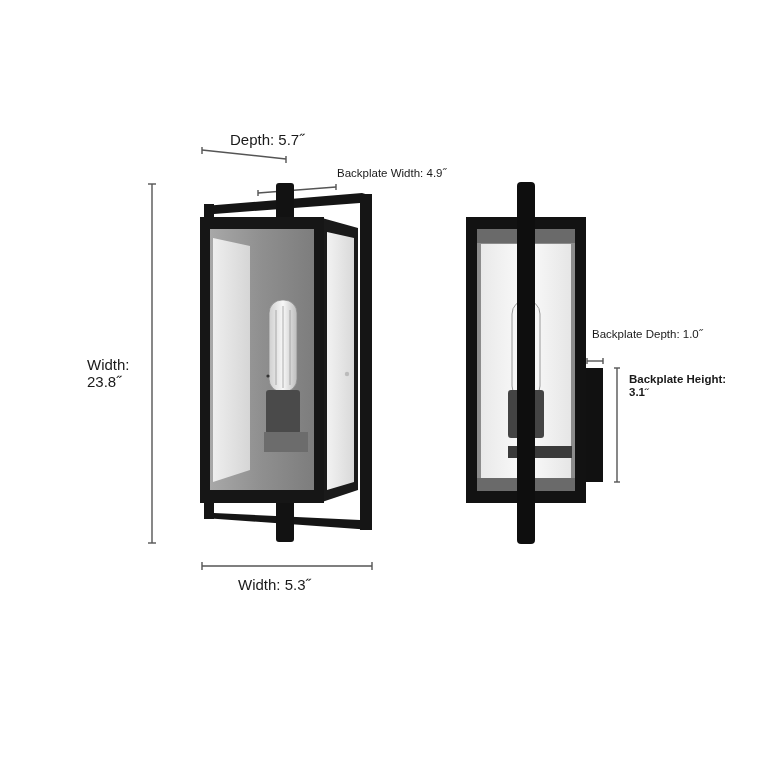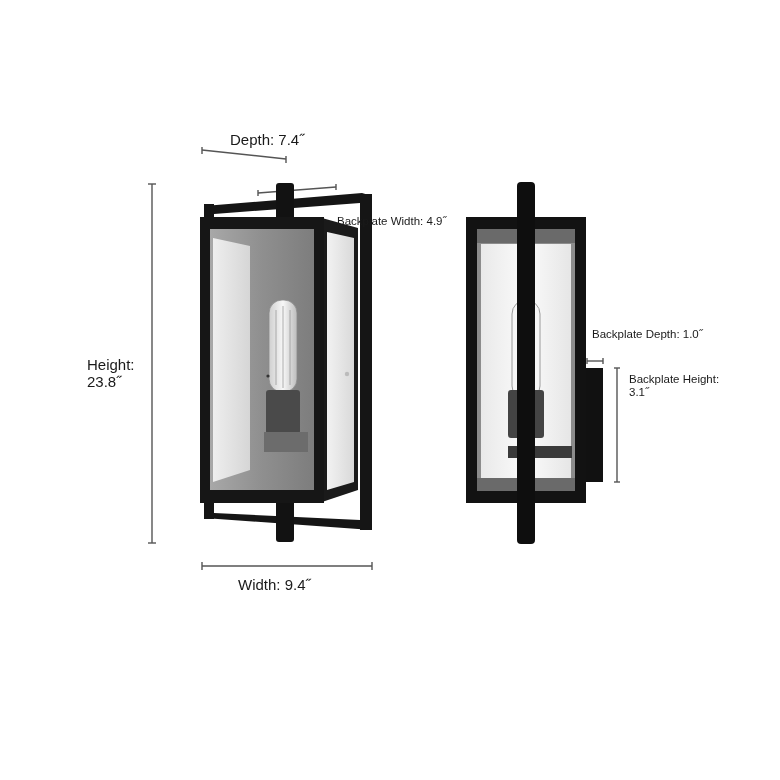--- a/index.html
+++ b/index.html
@@ -115,29 +115,29 @@
 
     <rect x="512" y="300" width="28" height="100" rx="14" fill="none" stroke="#9a9a9a" stroke-width="1"></rect>
 
     <rect x="508" y="390" width="36" height="48" rx="3" fill="#444"></rect>
     <rect x="508" y="446" width="64" height="12" fill="#3a3a3a"></rect>
 
     <rect x="517" y="182" width="18" height="362" rx="4" fill="#0e0e0e"></rect>
   </g>
 </svg>
 
-<div class="label lg" style="left:230px; top:131px;">Depth: 7.4˝</div>
+<div class="label lg" style="left:230px; top:131px;">Depth: 5.7˝</div>
 
-<div class="label sm" style="left:337px; top:167px;margin-top:48px;">Backplate Width: 4.9˝</div>
+<div class="label sm" style="left:337px; top:167px;">Backplate Width: 4.9˝</div>
 
 <div class="label lg" style="left:87px; top:356px;">
-  <div>Height:</div>
+  <div>Width:</div>
   <div>23.8˝</div>
 </div>
 
-<div class="label lg" style="left:238px; top:576px;">Width: 9.4˝</div>
+<div class="label lg" style="left:238px; top:576px;">Width: 5.3˝</div>
 
 <div class="label sm" style="left:592px; top:328px;">Backplate Depth: 1.0˝</div>
 
-<div class="label sm" style="left:629px; top:373px;">
+<div class="label sm" style="left:629px; top:373px;font-weight:bold;">
   <div>Backplate Height:</div>
   <div>3.1˝</div>
 </div>
 
 </body></html>

